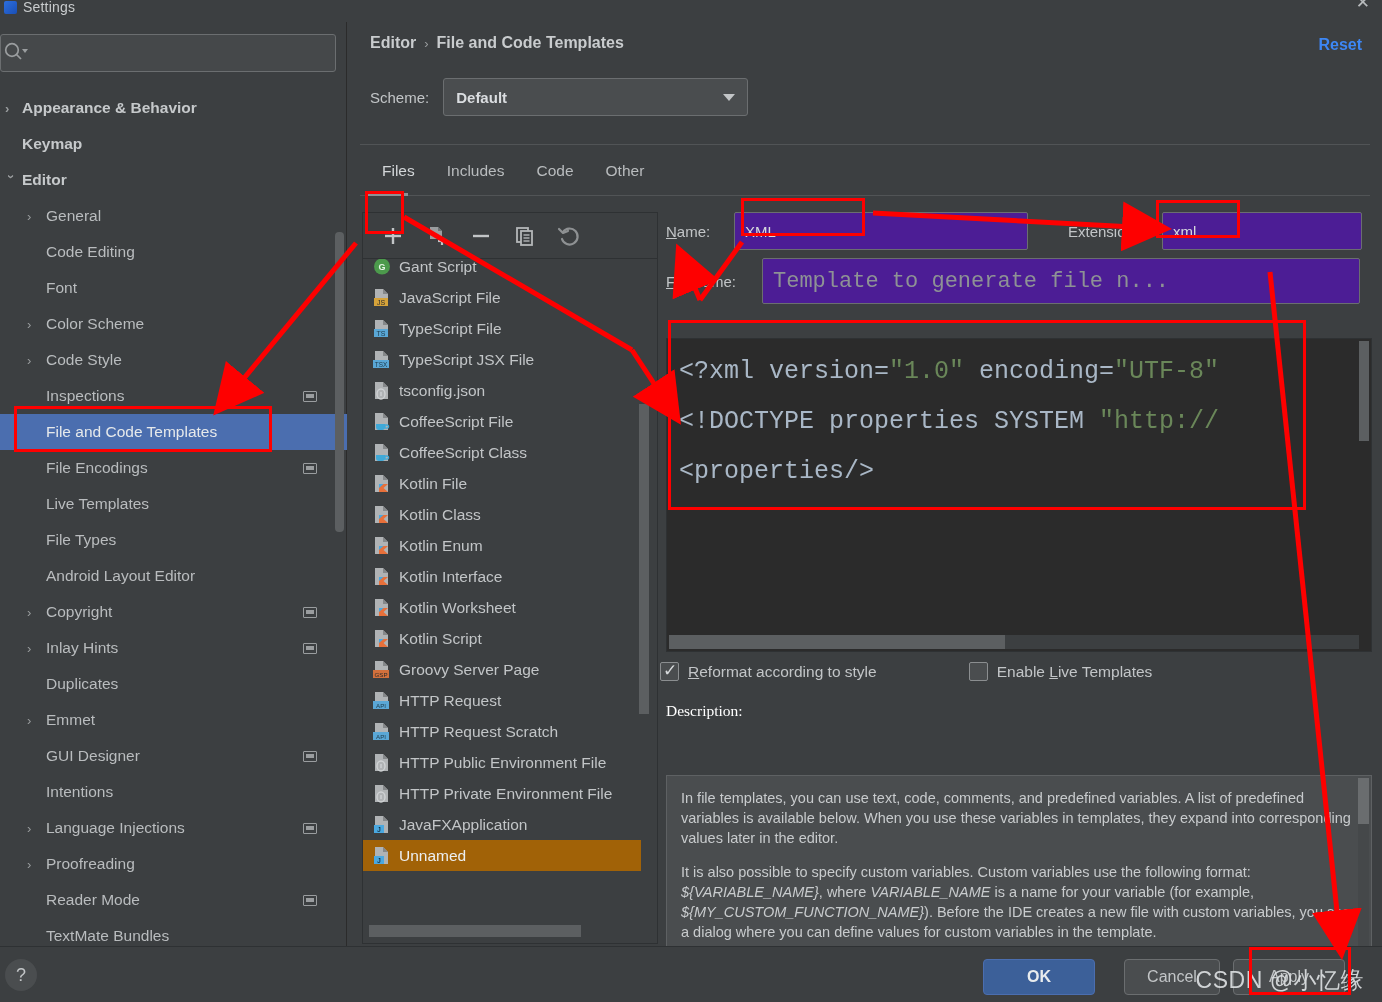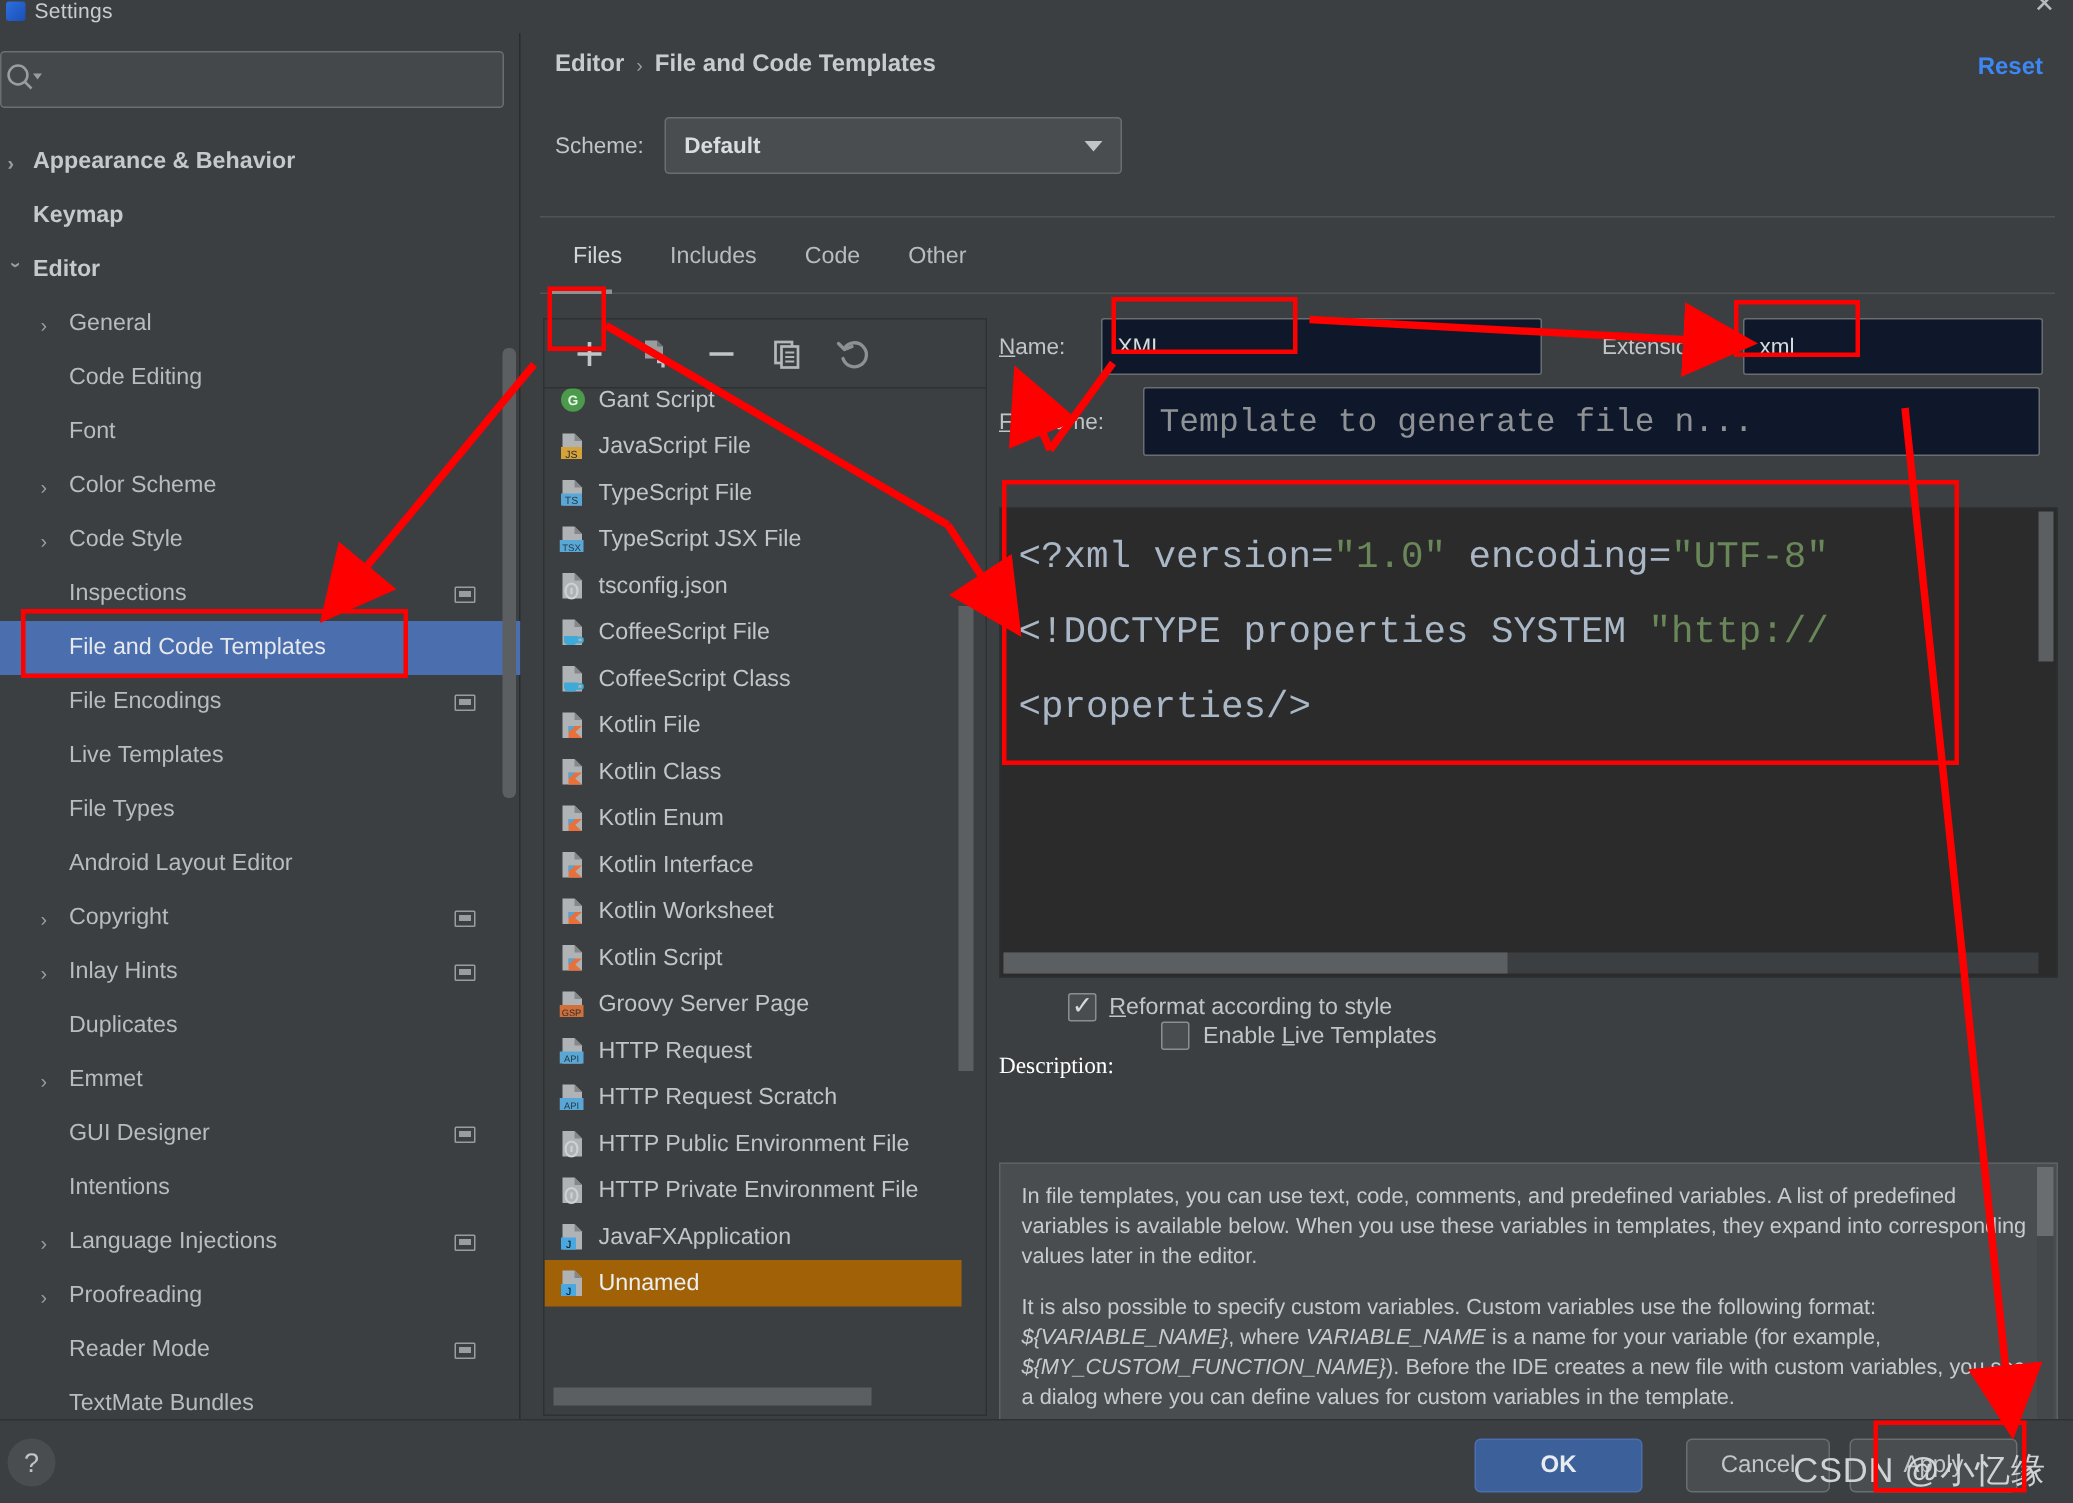--- a/index.html
+++ b/index.html
@@ -137,41 +137,41 @@
   .fl-vthumb { width: 10px; height: 100%; background: #5c5f61; }
   .fl-hbar { position: absolute; left: 4px; bottom: 5px; width: 286px; height: 14px; background: #3c3f41; }
   .fl-hthumb { position: absolute; left: 2px; top: 1px; width: 212px; height: 12px; background: #5c5f61; }
 
   
   .form { position: absolute; left: 318px; top: 190px; width: 706px; }
   .row-name { display: flex; align-items: center; height: 38px; }
   .lbl { font-size: 15px; color: #c2c5c7; }
   .lbl u { text-decoration: underline; }
   .inp {
-    background: #0f172a; border: 1px solid #6b6e70; border-radius: 2px;
+    background: #4c1d95; border: 1px solid #6b6e70; border-radius: 2px;
     color: #d8dbdd; font-size: 15px; height: 38px; padding: 0 10px;
     display: flex; align-items: center; font-family: "Liberation Sans", sans-serif;
   }
   .inp.mono { font-family: "Liberation Mono", monospace; font-size: 22px; color: #8e9295; }
   .row-file { display: flex; align-items: center; height: 46px; margin-top: 8px; }
 
   .editor {
     position: absolute; left: 318px; top: 316px; width: 706px; height: 314px;
     background: #2b2b2b; border: 1px solid #2e3133; overflow: hidden;
   }
   .code {
     font-family: "Liberation Mono", monospace; font-size: 25px; line-height: 50px;
     padding: 8px 0 0 12px; white-space: pre; color: #a9b7c6;
   }
   .code .str { color: #6a8759; }
   .ed-vtrack { position: absolute; right: 2px; top: 2px; width: 10px; height: 100px; background: #5c5f61; }
   .ed-hbar { position: absolute; left: 2px; bottom: 2px; width: 690px; height: 14px; background: #3c3f41; }
   .ed-hthumb { position: absolute; left: 0; top: 0; width: 336px; height: 14px; background: #5c5f61; }
 
-  .checks { position: absolute; left: 334px; top: 640px; display: flex; align-items: center; flex-direction: column; }
+  .checks { position: absolute; left: 312px; top: 640px; display: flex; align-items: center; }
   .cb {
     width: 19px; height: 19px; border: 1px solid #8b8e90; background: #4a4d4f;
     border-radius: 2px; margin-right: 9px; position: relative; flex: 0 0 19px;
   }
   .cb.checked::after {
     content: "✓"; position: absolute; left: 2px; top: -3px; font-size: 17px; color: #d6d9db;
   }
   .cb-label { font-size: 15.5px; color: #c2c5c7; }
   .cb-label u { text-decoration: underline; }
 

